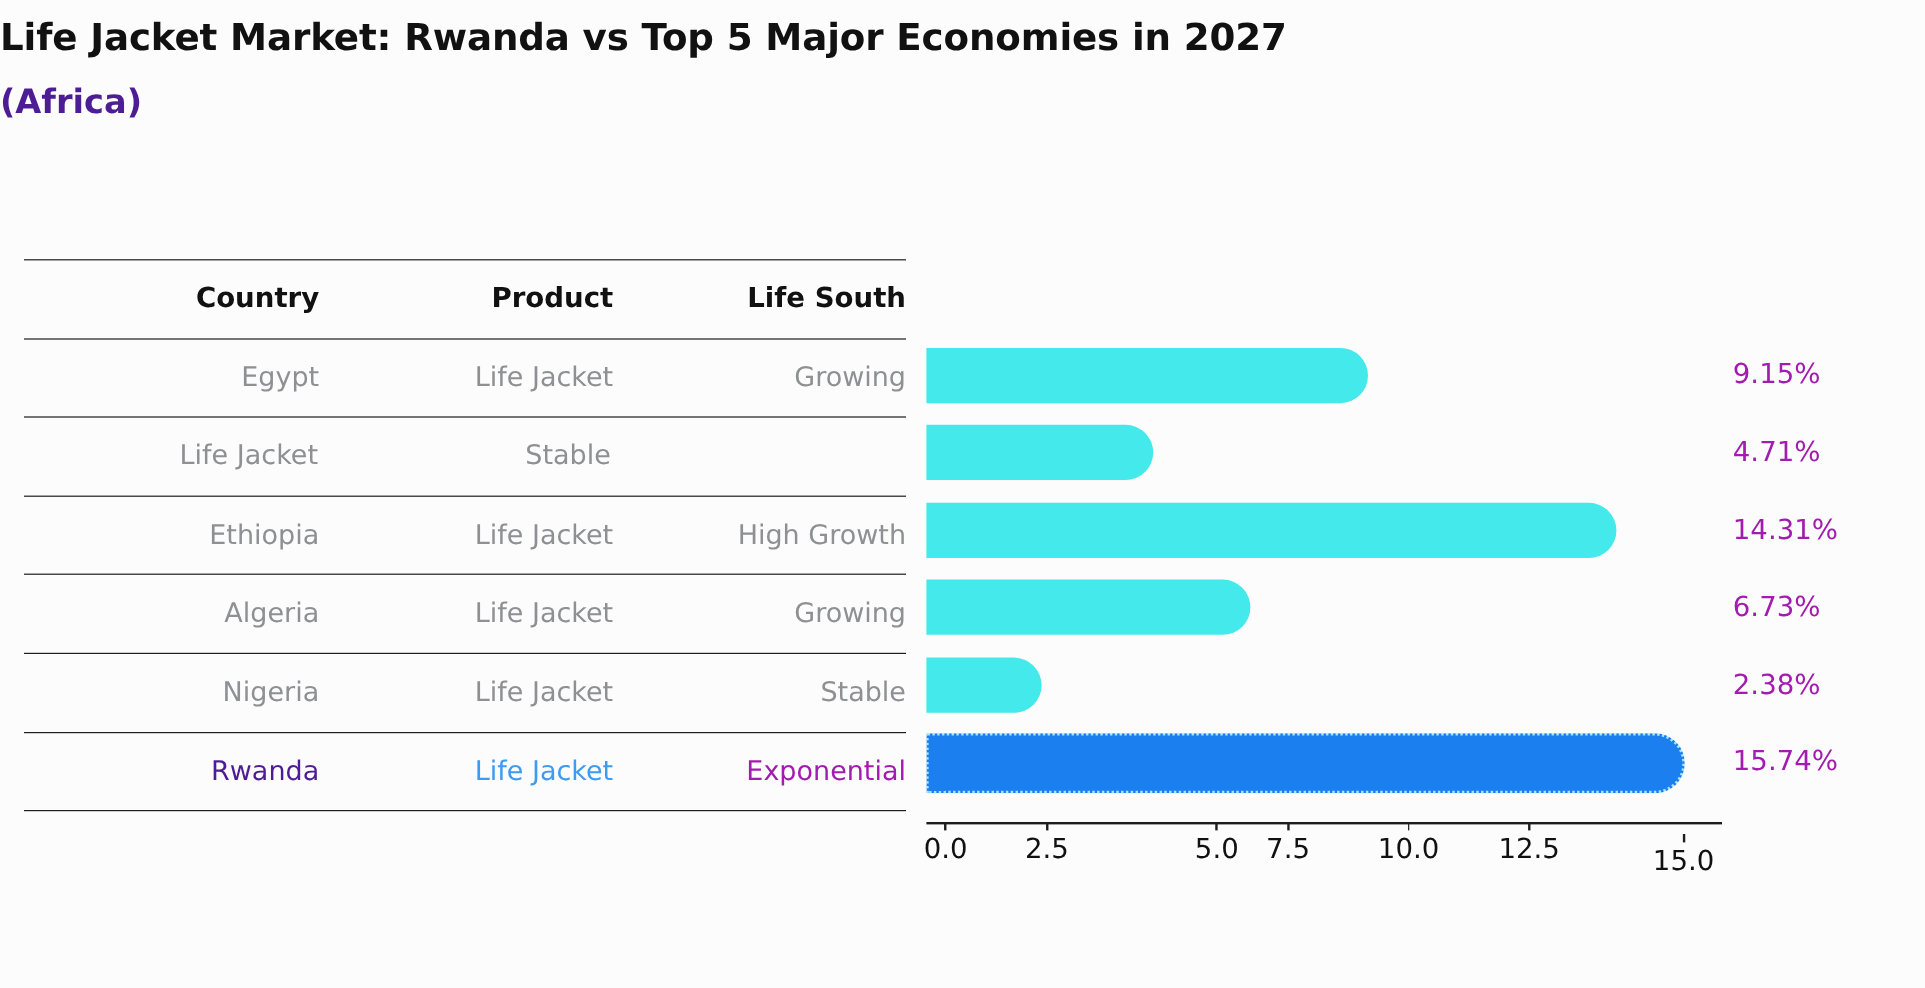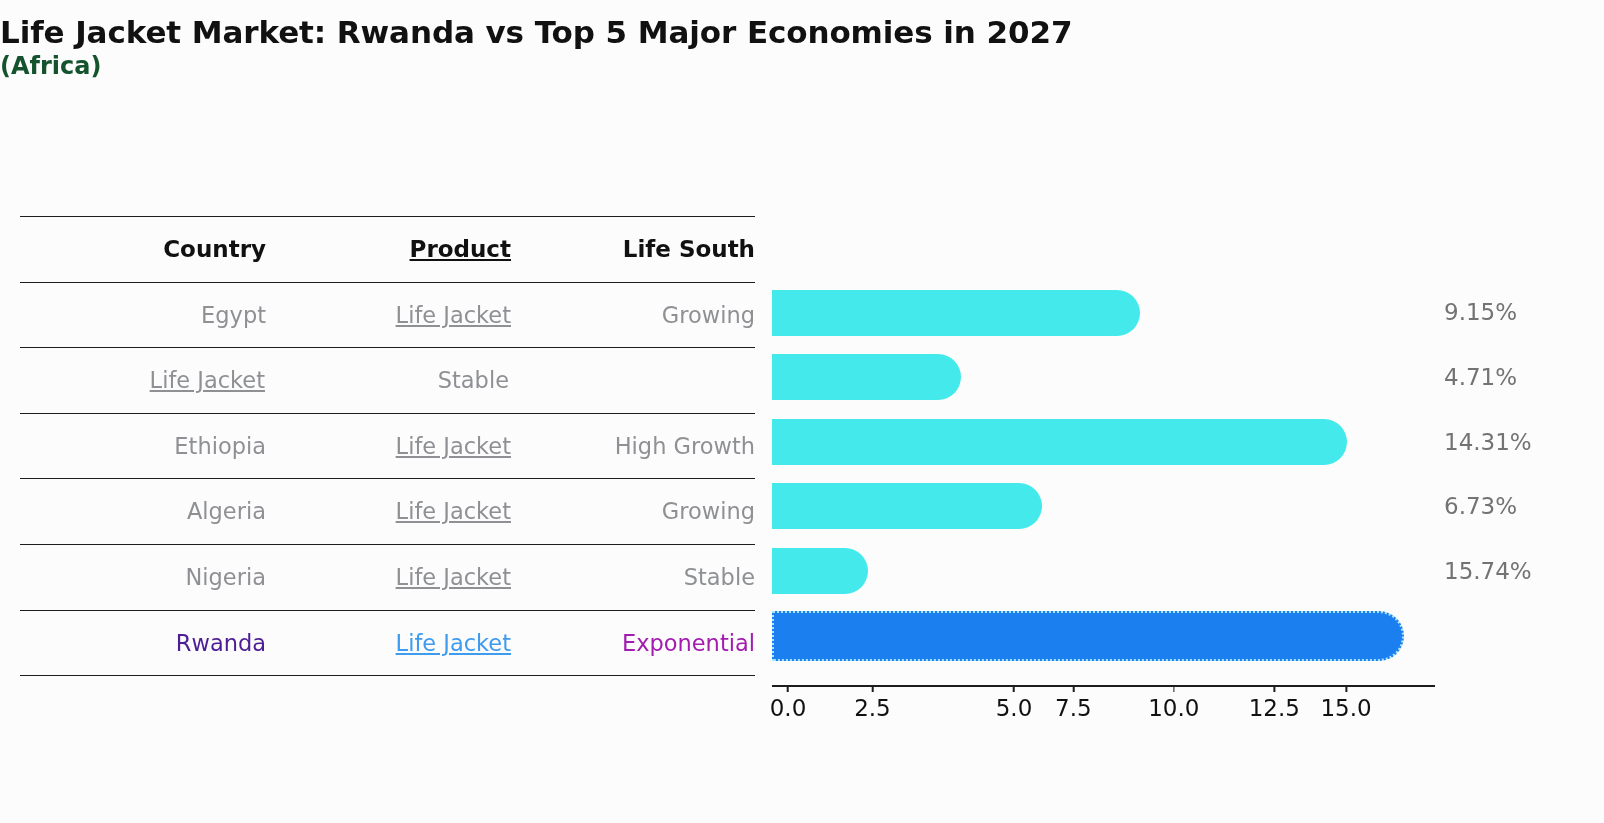--- a/index.html
+++ b/index.html
@@ -25,23 +25,24 @@
     text-align: left;
   }
   #chart-title {
     font-size: 31px;
     font-weight: bold;
     color: #111111;
     letter-spacing: -0.1px;
     line-height: 1.22;
   }
   #chart-subtitle {
-    font-size: 24px;
+    font-size: 28px;
     font-weight: bold;
-    color: #14532d;
+    color: #4c1d95;
+    margin-top: 16px;
     line-height: 1.2;
   }
 
   
   #table-panel {
     position: absolute;
     left: 20px;
     top: 216px;
     width: 735px;
   }
@@ -56,21 +57,21 @@
     border-bottom: 1.6px solid #1d1d1d;
   }
   .tcell {
     text-align: right;
     font-size: 22.5px;
     color: #8e9094;
     font-weight: normal;
     line-height: 1;
   }
   .tcell.c-country { width: 246px; }
-  .tcell.c-product { width: 245px; text-decoration: underline; }
+  .tcell.c-product { width: 245px; }
   .tcell.c-cycle   { width: 244px; }
 
   #header-row .tcell {
     color: #111111;
     font-weight: bold;
     font-size: 23px;
   }
   .row-highlight .tcell {
     color: #3d9bf0;
   }
@@ -116,21 +117,21 @@
     position: absolute;
     left: 1444px;
     top: 280.6px;
     width: 150px;
   }
   .vlabel {
     height: 64.6px;
     display: flex;
     align-items: center;
     font-size: 23px;
-    color: #737373;
+    color: #a21caf;
     line-height: 1;
   }
 
   
   #x-axis {
     position: absolute;
     left: 772px;
     top: 685px;
     width: 663px;
     height: 50px;
@@ -235,20 +236,21 @@
       <div class="bar bar-highlight" style="width: 632.462px; background: rgb(27, 127, 239); border-color: rgb(168, 228, 251);"></div>
     </div>
   </div>
 </div>
 
 <div id="value-labels">
   <div class="vlabel">9.15%</div>
   <div class="vlabel">4.71%</div>
   <div class="vlabel">14.31%</div>
   <div class="vlabel">6.73%</div>
+  <div class="vlabel">2.38%</div>
   <div class="vlabel">15.74%</div>
 </div>
 
 <div id="x-axis">
   <div id="axis-line"></div>
   <div class="xtick" style="left:16px">
     <div class="tick-mark"></div>
     <div class="tick-label">0.0</div>
   </div>
   <div class="xtick" style="left: 100.455px;">
@@ -264,17 +266,17 @@
     <div class="tick-label">7.5</div>
   </div>
   <div class="xtick" style="left: 401.818px;">
     <div class="tick-mark"></div>
     <div class="tick-label">10.0</div>
   </div>
   <div class="xtick" style="left: 502.273px;">
     <div class="tick-mark"></div>
     <div class="tick-label">12.5</div>
   </div>
-  <div class="xtick" style="left: 574px;">
+  <div class="xtick" style="left: 631px; margin-top: 10px;">
     <div class="tick-mark"></div>
     <div class="tick-label">15.0</div>
   </div>
 </div>
 
 </body></html>

